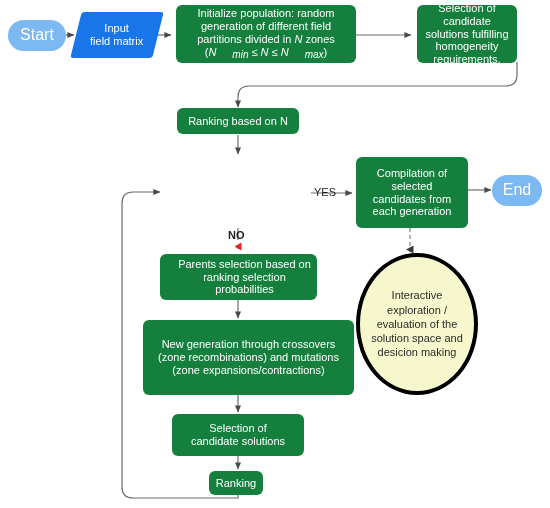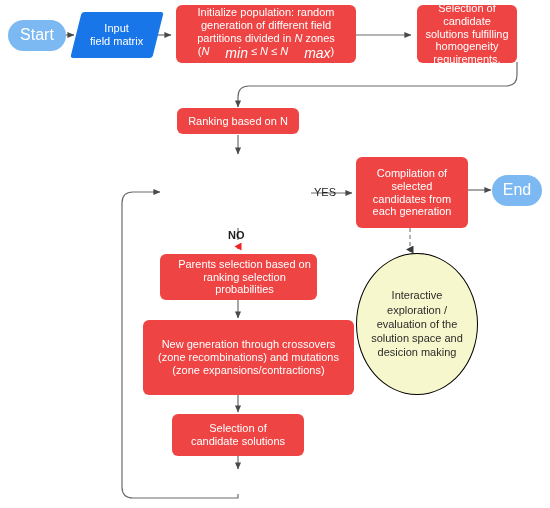--- a/index.html
+++ b/index.html
@@ -22,21 +22,21 @@
     box-sizing: border-box;
     display: flex;
     align-items: center;
     justify-content: center;
     text-align: center;
     color: #ffffff;
     line-height: 1.18;
     z-index: 3;
   }
   .proc {
-    background: #ef4444;
+    background: #15803d;
     border-radius: 6px;
     font-size: 11px;
   }
   .pill {
     background: #7cb8f2;
     border-radius: 999px;
     font-size: 16px;
     color: #ffffff;
   }
   .parallelogram {
@@ -59,42 +59,42 @@
     left: 0; top: 0; right: 0; bottom: 0;
     z-index: 0;
   }
   .decision .dia-text {
     position: relative;
     z-index: 1;
     line-height: 1.25;
   }
   .ellipse {
     background: #f7f7cd;
-    border: 1px solid #000000;
+    border: 4px solid #000000;
     border-radius: 50%;
     color: #2b2b2b;
     font-size: 11px;
     line-height: 1.3;
   }
   .label {
     position: absolute;
     font-size: 11px;
     color: #1d1d1d;
     z-index: 4;
     white-space: nowrap;
   }
   svg.edges {
     position: absolute;
     left: 0; top: 0;
     width: 550px;
     height: 508px;
     z-index: 1;
   }
   .italic { font-style: italic; }
-  .sub { font-size: 14px; vertical-align: -0.18em; font-style: italic; padding-left: 16px;}
+  .sub { font-size: 10px; vertical-align: -0.18em; font-style: italic; padding-left: 16px;}
 </style>
 </head>
 <body>
 
 <div id="canvas">
 
   <svg class="edges" viewBox="0 0 550 508">
     <defs>
       <marker id="arrowGray" markerWidth="8" markerHeight="8" refX="6.6" refY="3" orient="auto" markerUnits="userSpaceOnUse">
         <path d="M0,0 L7,3 L0,6 z" fill="#4a4a4a"></path>
@@ -217,14 +217,17 @@
     </div>
   </div>
 
   <div class="node proc" style="left:172px; top:414px; width:132px; height:42px;">
     <div>
       <span>Selection  of</span><br>
       <span>candidate solutions</span>
     </div>
   </div>
 
+  <div class="node proc" style="left:209px; top:471px; width:54px; height:24px;">
+    <span>Ranking</span>
+  </div>
 
 </div>
 
 </body></html>

